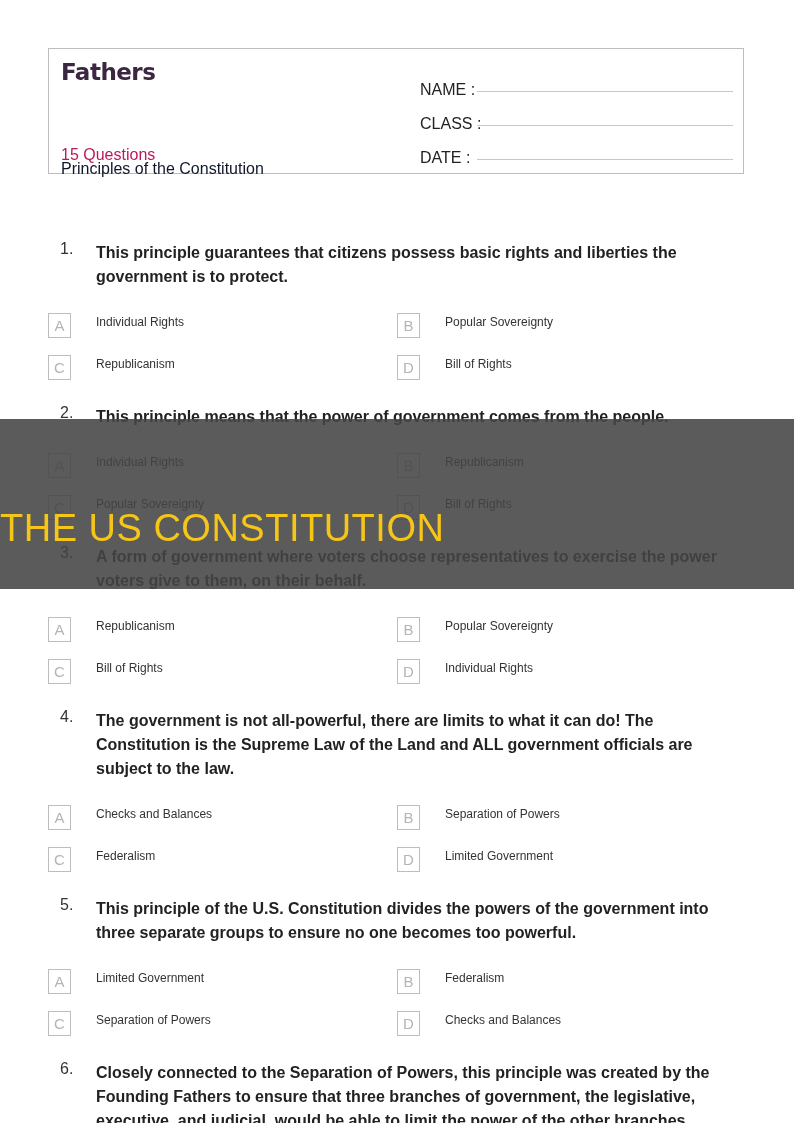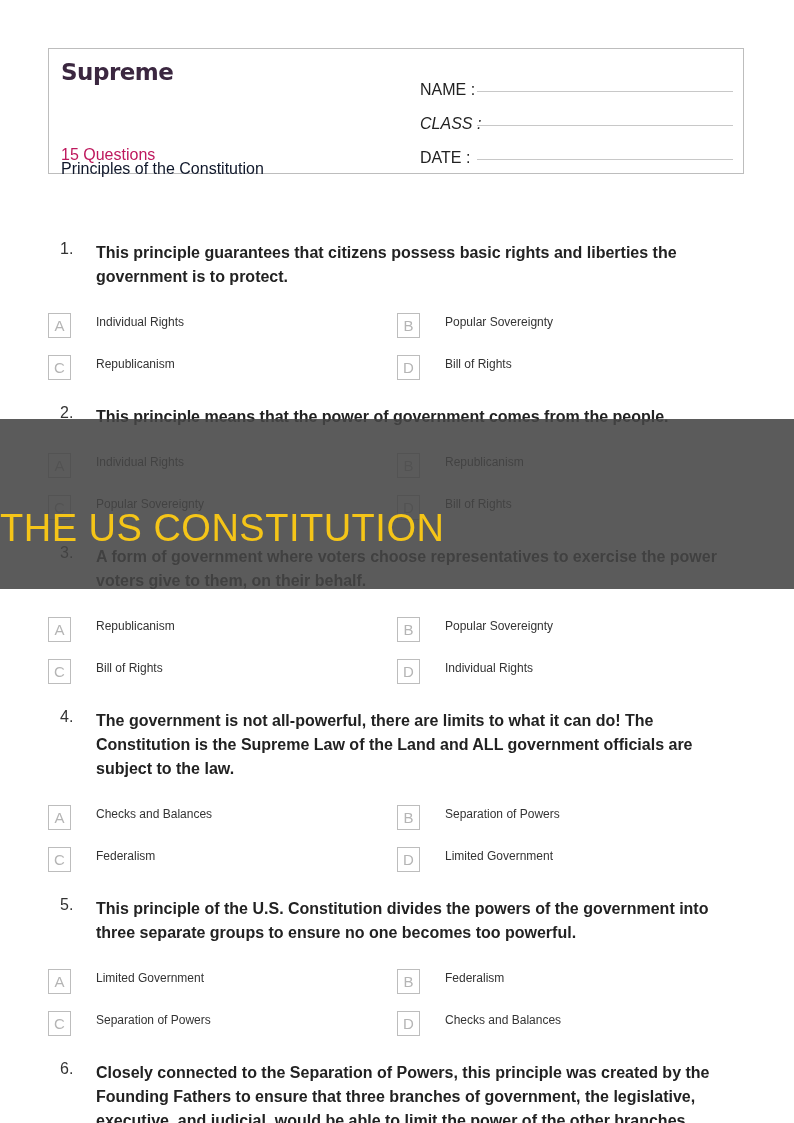--- a/index.html
+++ b/index.html
@@ -45,29 +45,29 @@
   }
   .ov-line2 {
     position:absolute; left:0; width:794px; top:88px; text-align:left;
     color:#f5c518; font-size:38px; letter-spacing:0.5px;
   }
 </style>
 </head>
 <body>
 
 <div class="header-box">
-  <div class="logo">Supreme</div>
+  <div class="logo">Fathers</div>
   <div class="ws-title">Principles of the Constitution</div>
   <div class="ws-count">15 Questions</div>
 
   <div class="field" style="top:20px;">
     <span class="lbl">NAME :</span>
     <span class="line"></span>
   </div>
-  <div class="field" style="top:54px;font-style:italic;">
+  <div class="field" style="top:54px;">
     <span class="lbl">CLASS :</span>
     <span class="line"></span>
   </div>
   <div class="field" style="top:88px;">
     <span class="lbl">DATE  :</span>
     <span class="line"></span>
   </div>
 </div>
 
 <div class="q" style="top:240px;">

